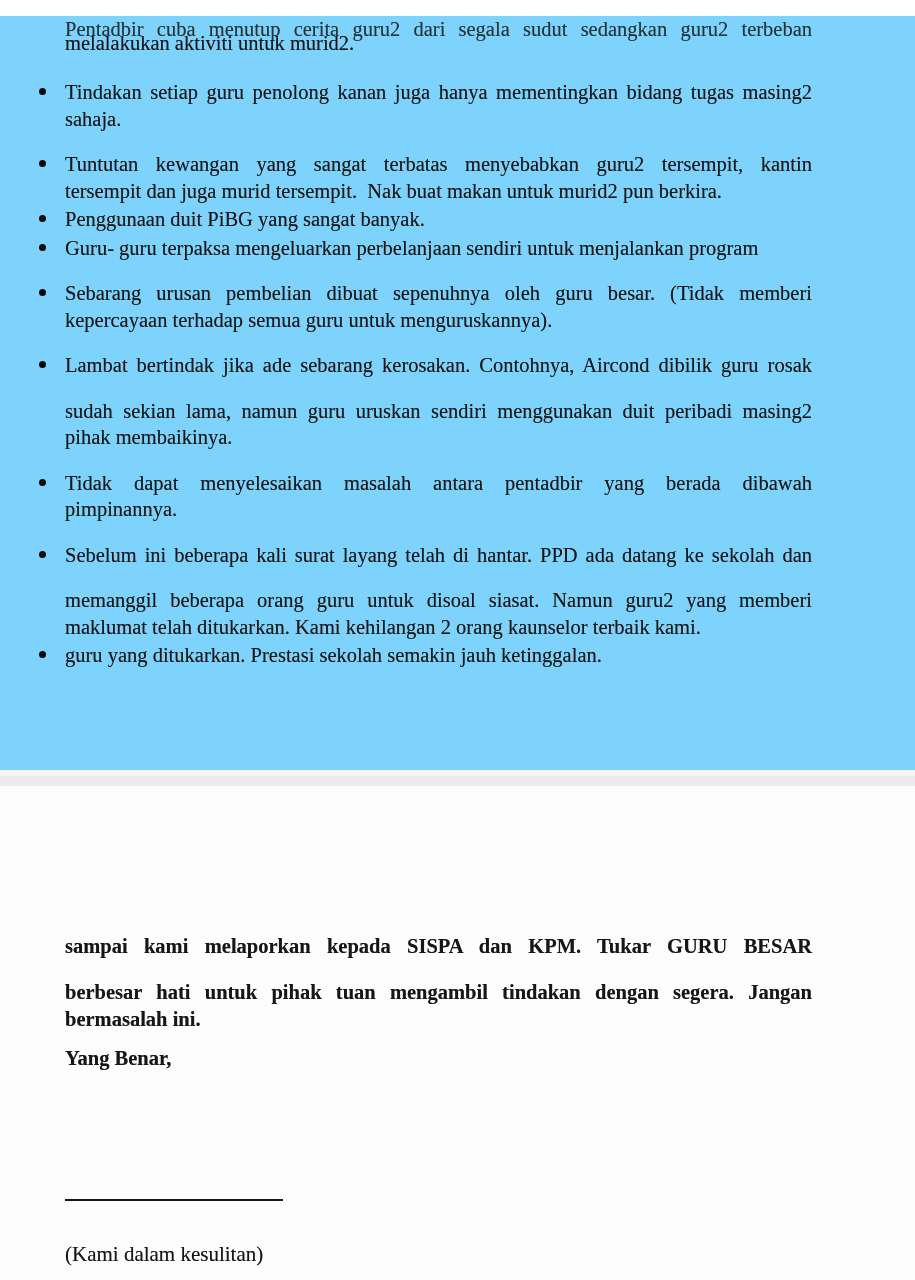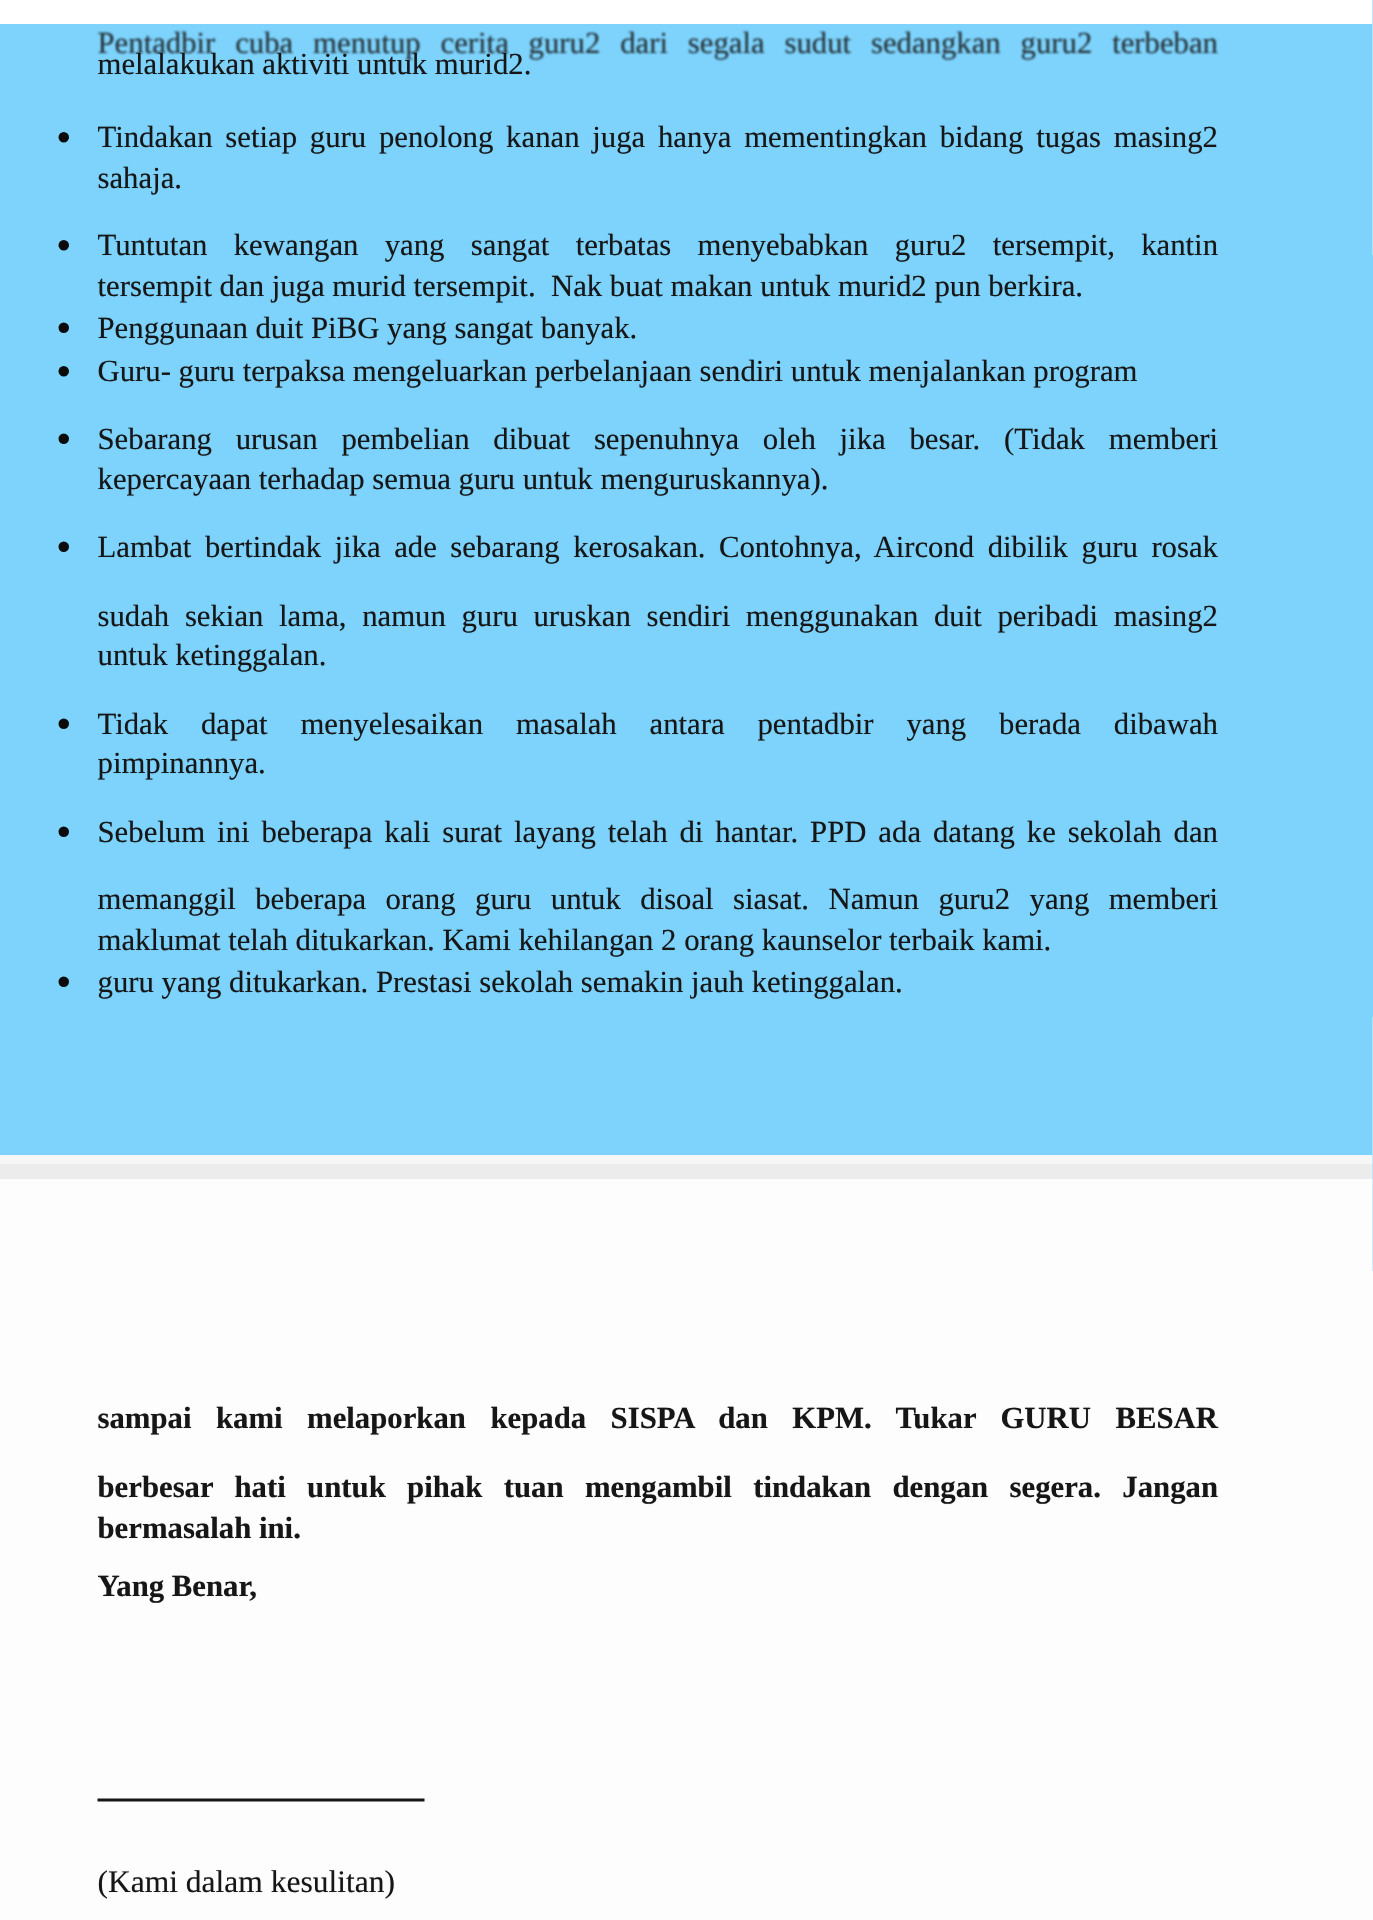--- a/index.html
+++ b/index.html
@@ -134,29 +134,29 @@
       <div class="ln">Penggunaan duit PiBG yang sangat banyak.</div>
     </li>
 
     <li class="bullet-item">
       <span class="bullet-dot"></span>
       <div class="ln">Guru- guru terpaksa mengeluarkan perbelanjaan sendiri untuk menjalankan program</div>
     </li>
 
     <li class="bullet-item">
       <span class="bullet-dot"></span>
-      <div class="just">Sebarang urusan pembelian dibuat sepenuhnya oleh jika besar. (Tidak memberi</div>
+      <div class="just">Sebarang urusan pembelian dibuat sepenuhnya oleh guru besar. (Tidak memberi</div>
       <div class="ln">kepercayaan terhadap semua guru untuk menguruskannya).</div>
     </li>
 
     <li class="bullet-item">
       <span class="bullet-dot"></span>
       <div class="just">Lambat bertindak jika ade sebarang kerosakan. Contohnya, Aircond dibilik guru rosak</div>
       <div class="just">sudah sekian lama, namun guru uruskan sendiri menggunakan duit peribadi masing2</div>
-      <div class="ln">untuk ketinggalan.</div>
+      <div class="ln">pihak membaikinya.</div>
     </li>
 
     <li class="bullet-item">
       <span class="bullet-dot"></span>
       <div class="just">Tidak dapat menyelesaikan masalah antara pentadbir yang berada dibawah</div>
       <div class="ln">pimpinannya.</div>
     </li>
 
     <li class="bullet-item">
       <span class="bullet-dot"></span>

